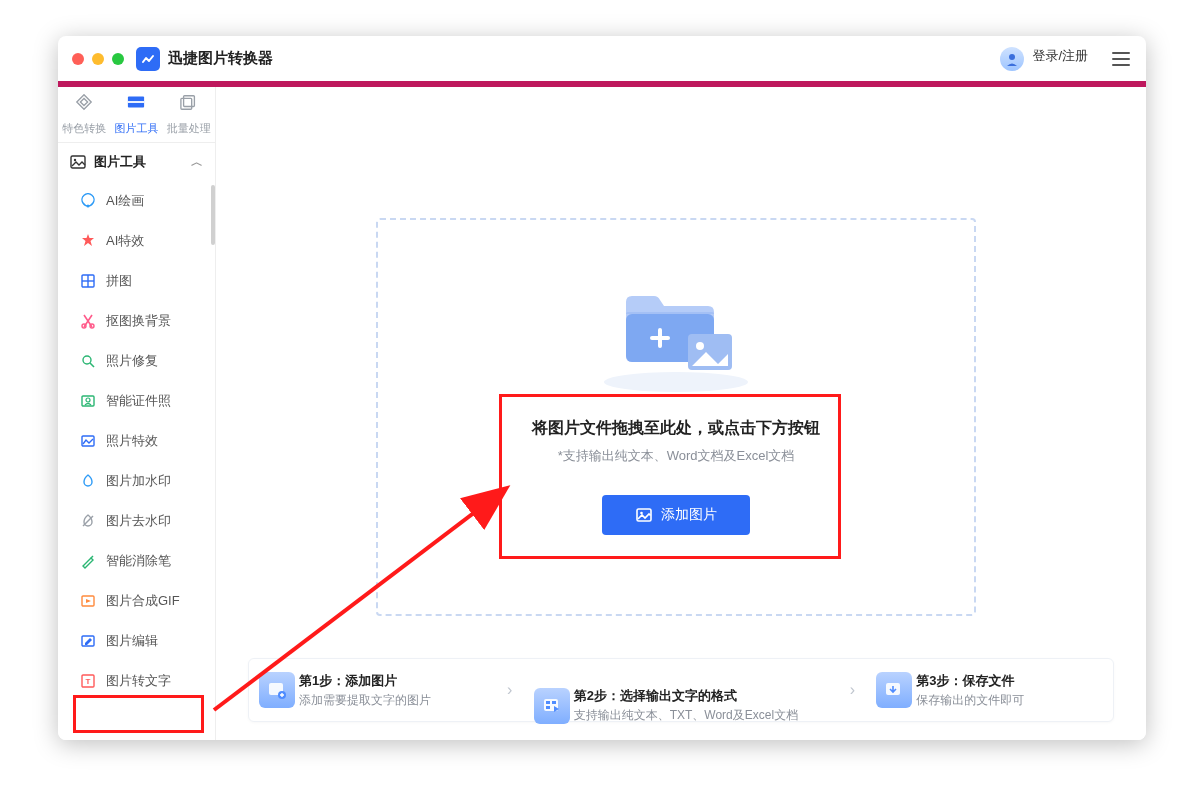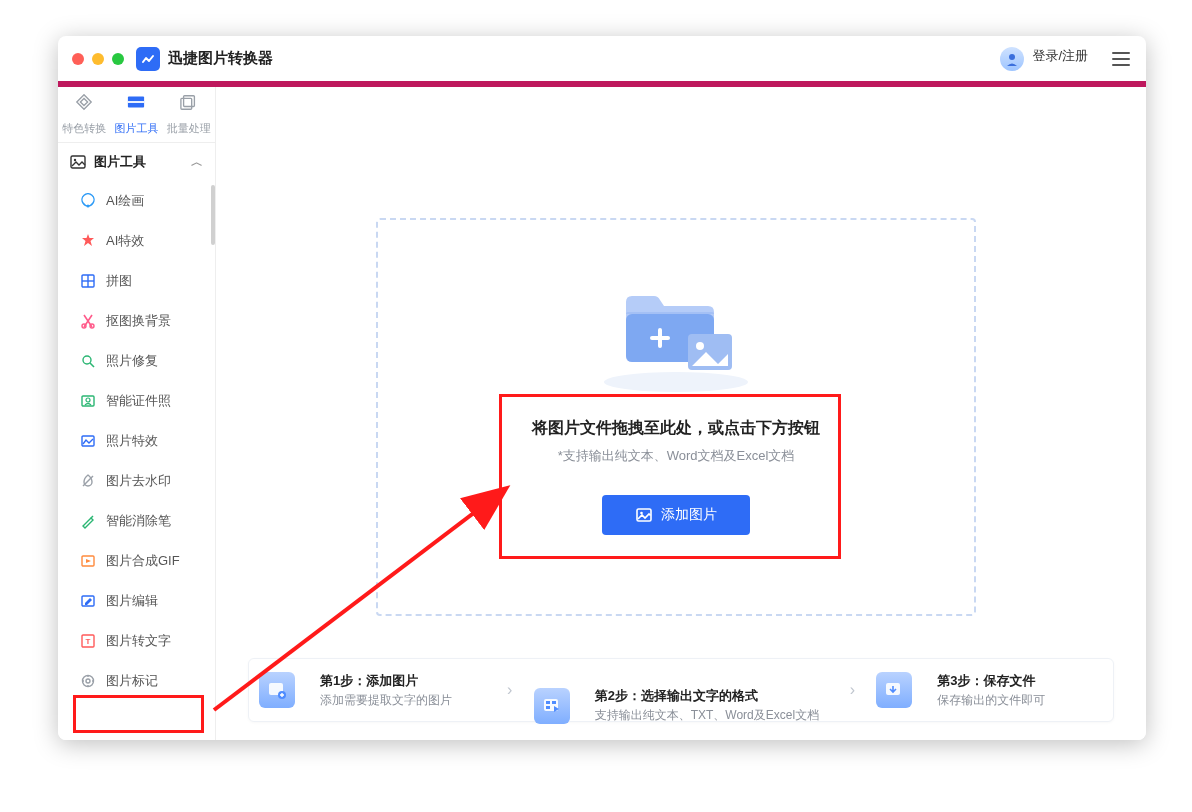--- a/index.html
+++ b/index.html
@@ -131,21 +131,21 @@
     }
 
     
     .steps {
       position: absolute; left: 32px; right: 32px; bottom: 18px;
       height: 64px;
       background: #fff; border: 1px solid #eef1f6; border-radius: 6px;
       display: flex; align-items: center; padding: 0 10px;
       box-shadow: 0 1px 3px rgba(0,0,0,0.03);
     }
-    .step { display: flex; align-items: center; gap: 25px; }
+    .step { display: flex; align-items: center; gap: 4px; }
     .step-icon {
       width: 36px; height: 36px; border-radius: 6px;
       background: linear-gradient(#b9d2ff,#7faeff);
       display:flex; align-items:center; justify-content:center;
     }
     .step-txt .st-title { font-size: 13px; font-weight: 600; color: #222; }
     .step-txt .st-desc { font-size: 12px; color: #8a8f98; margin-top: 2px; }
     .step-sep {
       width: 20px; text-align: center; color: #c0c6cf; font-size: 16px;
       margin: 0 14px;
@@ -275,20 +275,26 @@
         </div>
         <div class="nav-item">
           <svg class="ni-icon" viewBox="0 0 16 16">
               <rect x="2" y="3" width="12" height="10" rx="1" fill="none" stroke="#2e6cf6" stroke-width="1.4"></rect>
               <path d="M3 11 L6 7 L9 10 L13 6" fill="none" stroke="#2e6cf6" stroke-width="1.4"></path>
             </svg>
           <span>照片特效</span>
         </div>
         <div class="nav-item">
           <svg class="ni-icon" viewBox="0 0 16 16">
+              <path d="M8 2 Q12 5 12 9 A4 4 0 1 1 4 9 Q4 5 8 2 Z" fill="none" stroke="#2e9bf6" stroke-width="1.4"></path>
+            </svg>
+          <span>图片加水印</span>
+        </div>
+        <div class="nav-item">
+          <svg class="ni-icon" viewBox="0 0 16 16">
               <path d="M8 2 Q12 5 12 9 A4 4 0 1 1 4 9 Q4 5 8 2 Z" fill="none" stroke="#9aa0a8" stroke-width="1.4"></path>
               <line x1="3" y1="13" x2="13" y2="3" stroke="#9aa0a8" stroke-width="1.4"></line>
             </svg>
           <span>图片去水印</span>
         </div>
         <div class="nav-item">
           <svg class="ni-icon" viewBox="0 0 16 16">
               <path d="M3 13 L11 5 L13 7 L5 15 Z" fill="none" stroke="#2bb673" stroke-width="1.4"></path>
               <path d="M11 5 L13 3" stroke="#2bb673" stroke-width="1.4"></path>
             </svg>
@@ -307,31 +313,20 @@
               <path d="M10 5 L12 7 L7 12 L5 12 L5 10 Z" fill="#2e6cf6"></path>
             </svg>
           <span>图片编辑</span>
         </div>
         <div class="nav-item">
           <svg class="ni-icon" viewBox="0 0 16 16">
               <rect x="2" y="2" width="12" height="12" rx="1" fill="none" stroke="#ff5a5a" stroke-width="1.4"></rect>
               <text x="8" y="11" text-anchor="middle" font-size="8" fill="#ff5a5a" font-weight="bold">T</text>
             </svg>
           <span>图片转文字</span>
-        </div>
-        <div class="nav-item">
-          <svg class="ni-icon" viewBox="0 0 16 16">
-              <circle cx="8" cy="8" r="5.5" fill="none" stroke="#9aa0a8" stroke-width="1.4"></circle>
-              <circle cx="8" cy="8" r="2" fill="none" stroke="#9aa0a8" stroke-width="1.4"></circle>
-              <line x1="8" y1="2" x2="8" y2="4" stroke="#9aa0a8" stroke-width="1.4"></line>
-              <line x1="8" y1="12" x2="8" y2="14" stroke="#9aa0a8" stroke-width="1.4"></line>
-              <line x1="2" y1="8" x2="4" y2="8" stroke="#9aa0a8" stroke-width="1.4"></line>
-              <line x1="12" y1="8" x2="14" y2="8" stroke="#9aa0a8" stroke-width="1.4"></line>
-            </svg>
-          <span>图片标记</span>
         </div>
       </div>
     </div>
 
     <div class="main">
 
       <div class="dropzone">
         <svg class="dz-illus" width="160" height="120" viewBox="0 0 160 120">
           <ellipse cx="80" cy="108" rx="72" ry="10" fill="#eef3fb"></ellipse>
           <path d="M30 28 Q30 22 36 22 L58 22 Q62 22 64 26 L68 32 L112 32 Q118 32 118 38 L118 82 Q118 88 112 88 L36 88 Q30 88 30 82 Z" fill="#b5ccf8"></path>

